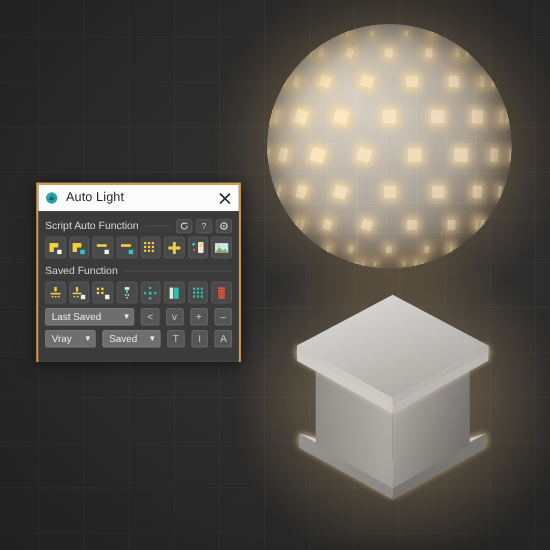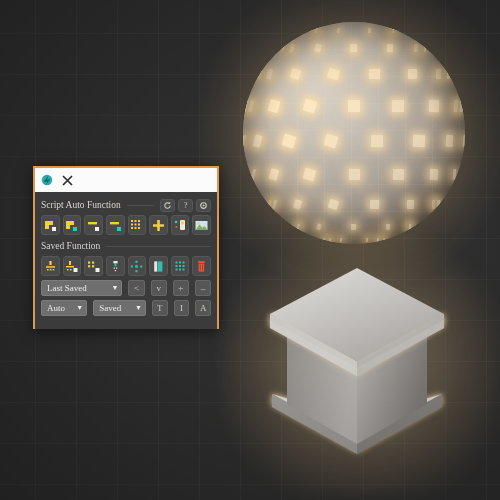--- a/index.html
+++ b/index.html
@@ -53,21 +53,21 @@
      background:#3b3b3b;border:2px solid #d99a4e;box-sizing:border-box;
      box-shadow:0 3px 14px rgba(0,0,0,.55);}
   #titlebar{height:24px;background:#fbfbfb;display:flex;align-items:center;
      padding:0 5px 0 6px;box-sizing:border-box;}
   #title-icon{width:13px;height:13px;margin-right:6px;flex:0 0 auto;}
   #title-text{font-size:11.5px;color:#2a2a2a;flex:1 1 auto;letter-spacing:.1px;}
   #close-btn{width:15px;height:15px;flex:0 0 auto;display:flex;
      align-items:center;justify-content:center;cursor:pointer;}
 
   #body{padding:5px 6px 6px 6px;box-sizing:border-box;
-     background:#3b3b3b;height:137px;font-family:Liberation Serif, serif;}
+     background:#3b3b3b;height:137px;}
 
   .sect{display:flex;align-items:center;gap:6px;height:14px;margin:1px 0 3px 0;}
   .sect-label{font-size:9.5px;color:#d9d5cf;white-space:nowrap;}
   .sect-rule{flex:1 1 auto;height:1px;background:#4e4e4e;}
   .sect-btns{display:flex;gap:3px;flex:0 0 auto;}
   .mini{width:15px;height:13px;background:#4a4a4a;border:1px solid #565656;
      border-radius:3px;display:flex;align-items:center;justify-content:center;
      font-size:8px;color:#cfcbc4;cursor:pointer;box-sizing:border-box;}
 
   .iconrow{display:flex;gap:3px;margin-bottom:4px;}
@@ -219,20 +219,21 @@
   <div id="vign"></div>
 </div>
 
 <div id="panel">
 
   <div id="titlebar">
     <svg id="title-icon" viewBox="0 0 13 13">
       <circle cx="6" cy="6" r="5.2" fill="#2aa8a8"></circle>
       <path d="M3 8 L7 2 L6 6 L9 5 L5 11 L6.5 7.5 Z" fill="#0d5e5e"></path>
     </svg>
+    <span id="title-text">Auto Light</span>
     <span id="close-btn">
       <svg width="11" height="11" viewBox="0 0 11 11">
         <path d="M1 1 L10 10 M10 1 L1 10" stroke="#2b2b2b" stroke-width="1.6" fill="none"></path>
       </svg>
     </span>
   </div>
 
   <div id="body">
 
     <div class="sect">
@@ -415,21 +416,21 @@
         <span class="car">▼</span>
       </span>
       <span class="sb">&lt;</span>
       <span class="sb">v</span>
       <span class="sb">+</span>
       <span class="sb">–</span>
     </div>
 
     <div class="ctlrow">
       <span class="dd" style="width:55px">
-        <span class="lbl">Auto</span>
+        <span class="lbl">Vray</span>
         <span class="car">▼</span>
       </span>
       <span class="dd" style="width:63px">
         <span class="lbl">Saved</span>
         <span class="car">▼</span>
       </span>
       <span class="sb">T</span>
       <span class="sb">I</span>
       <span class="sb">A</span>
     </div>

